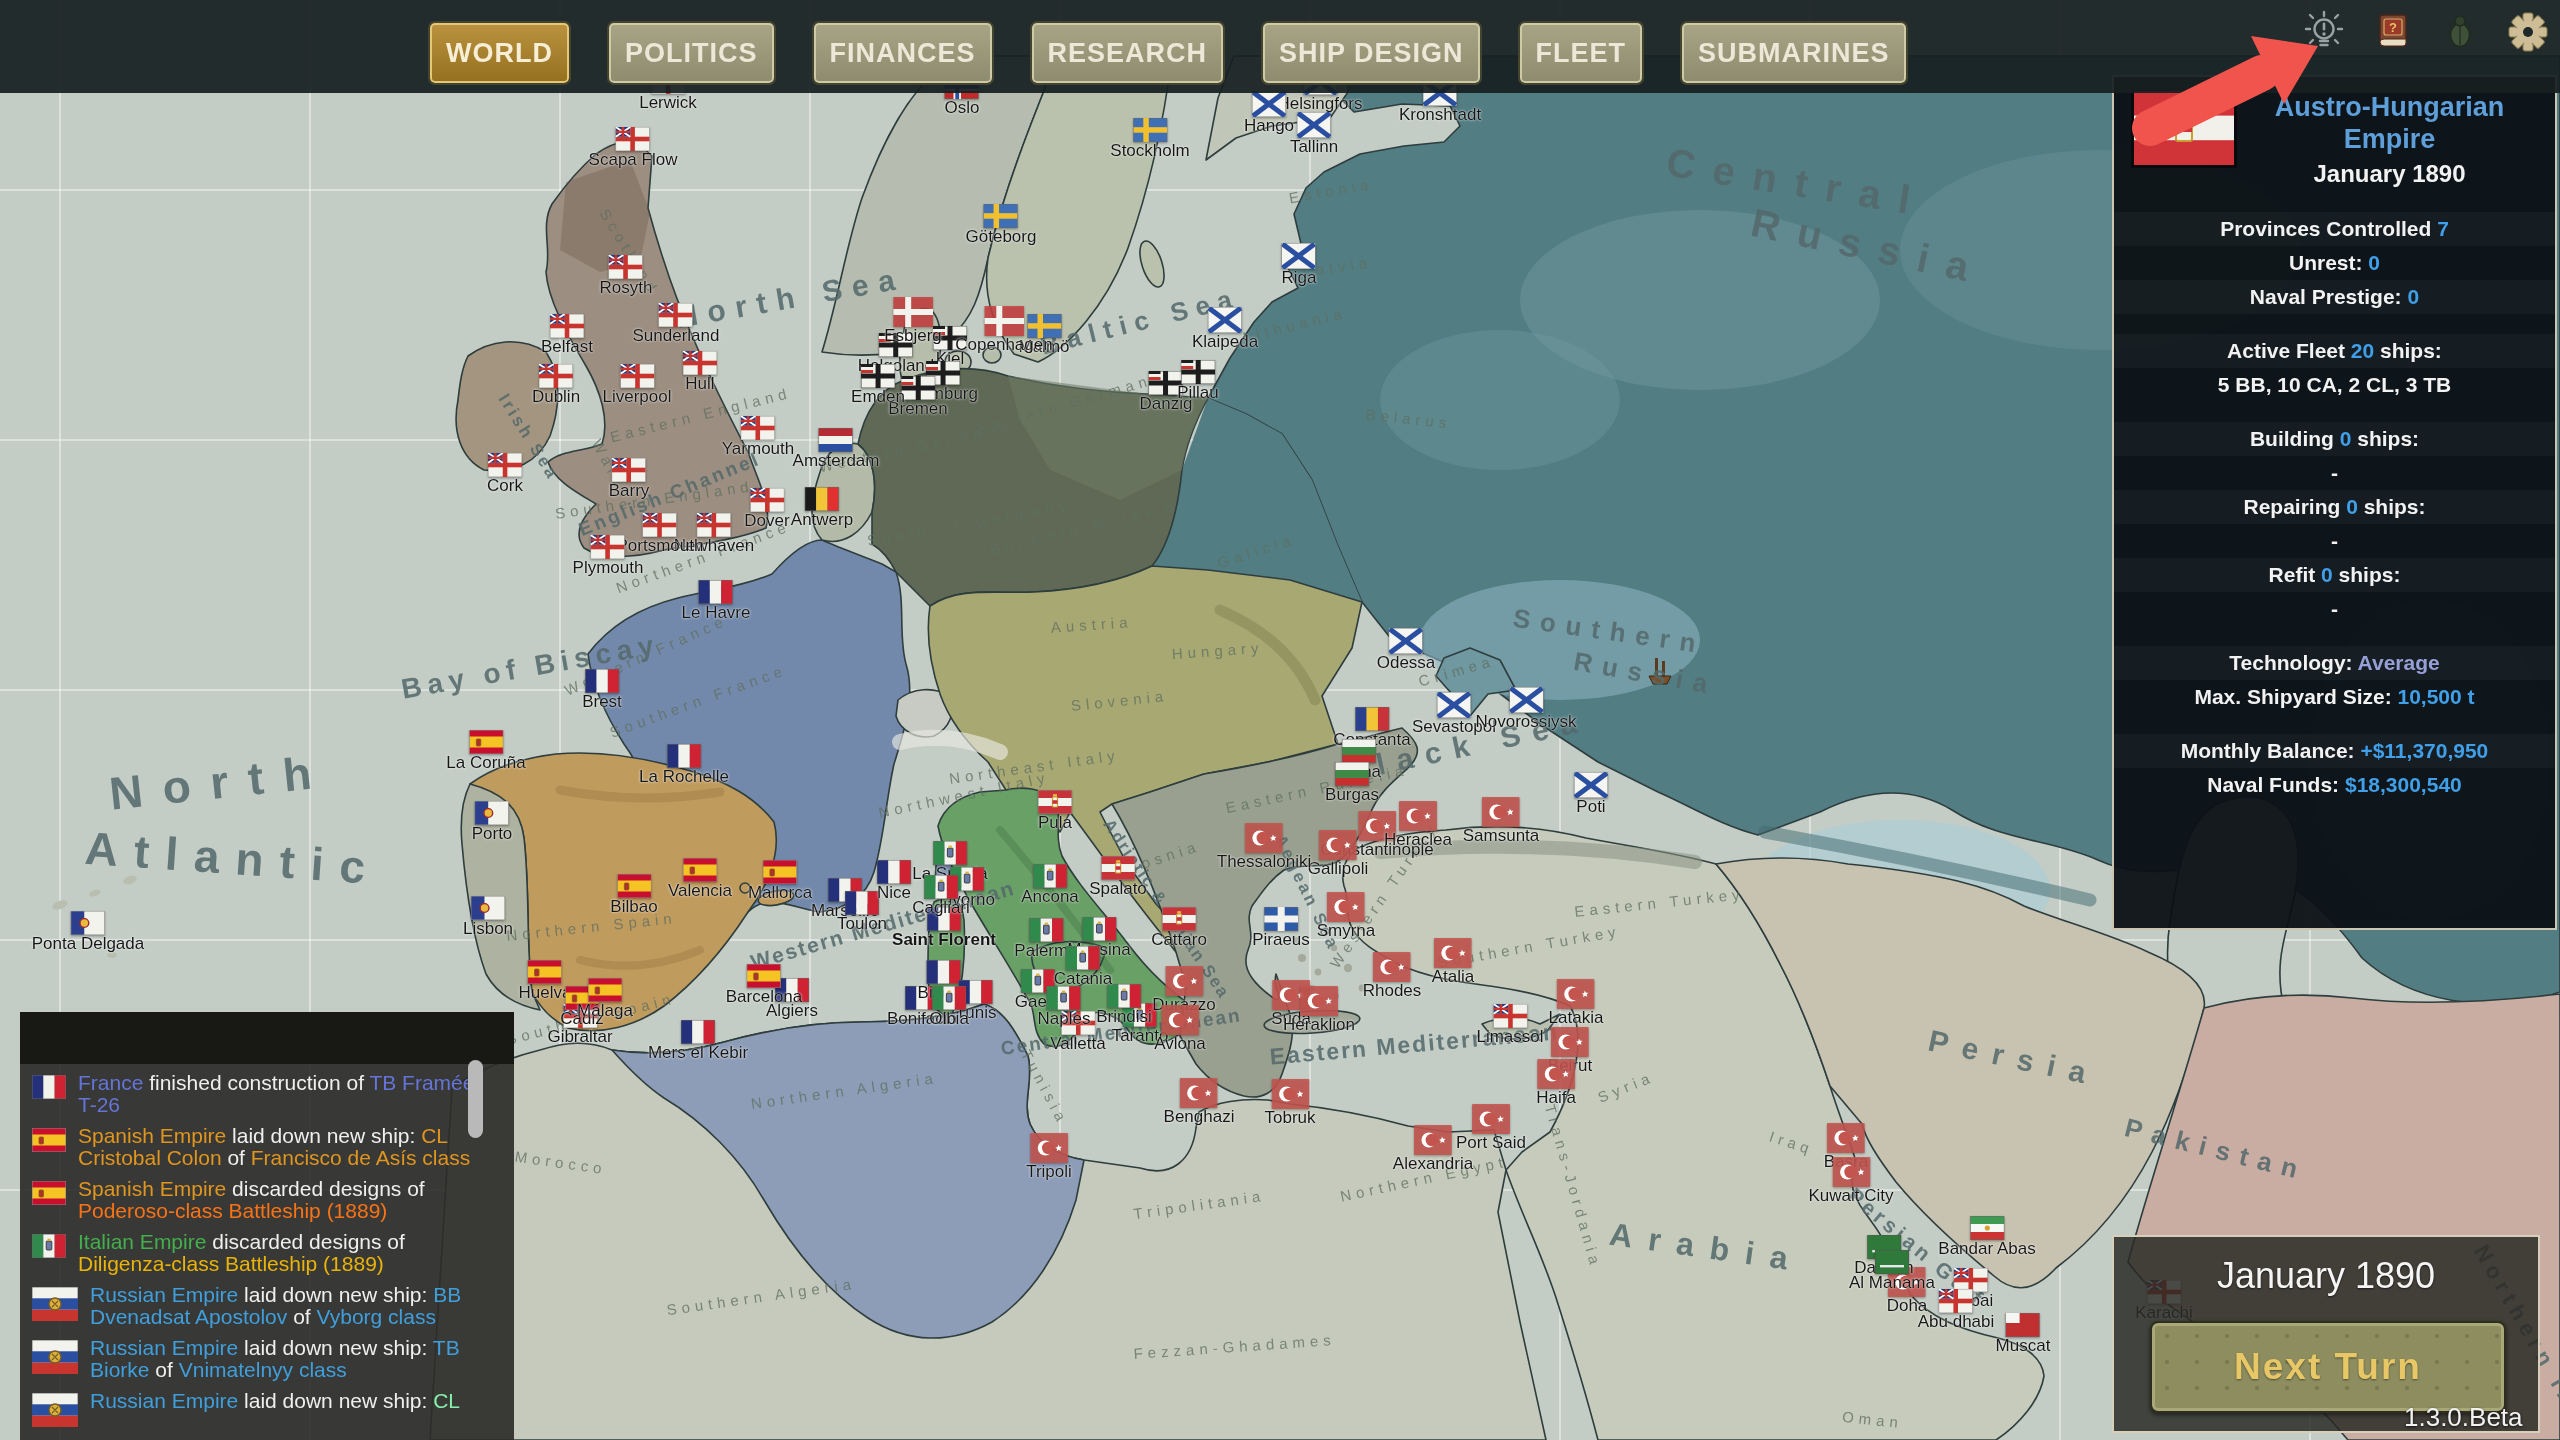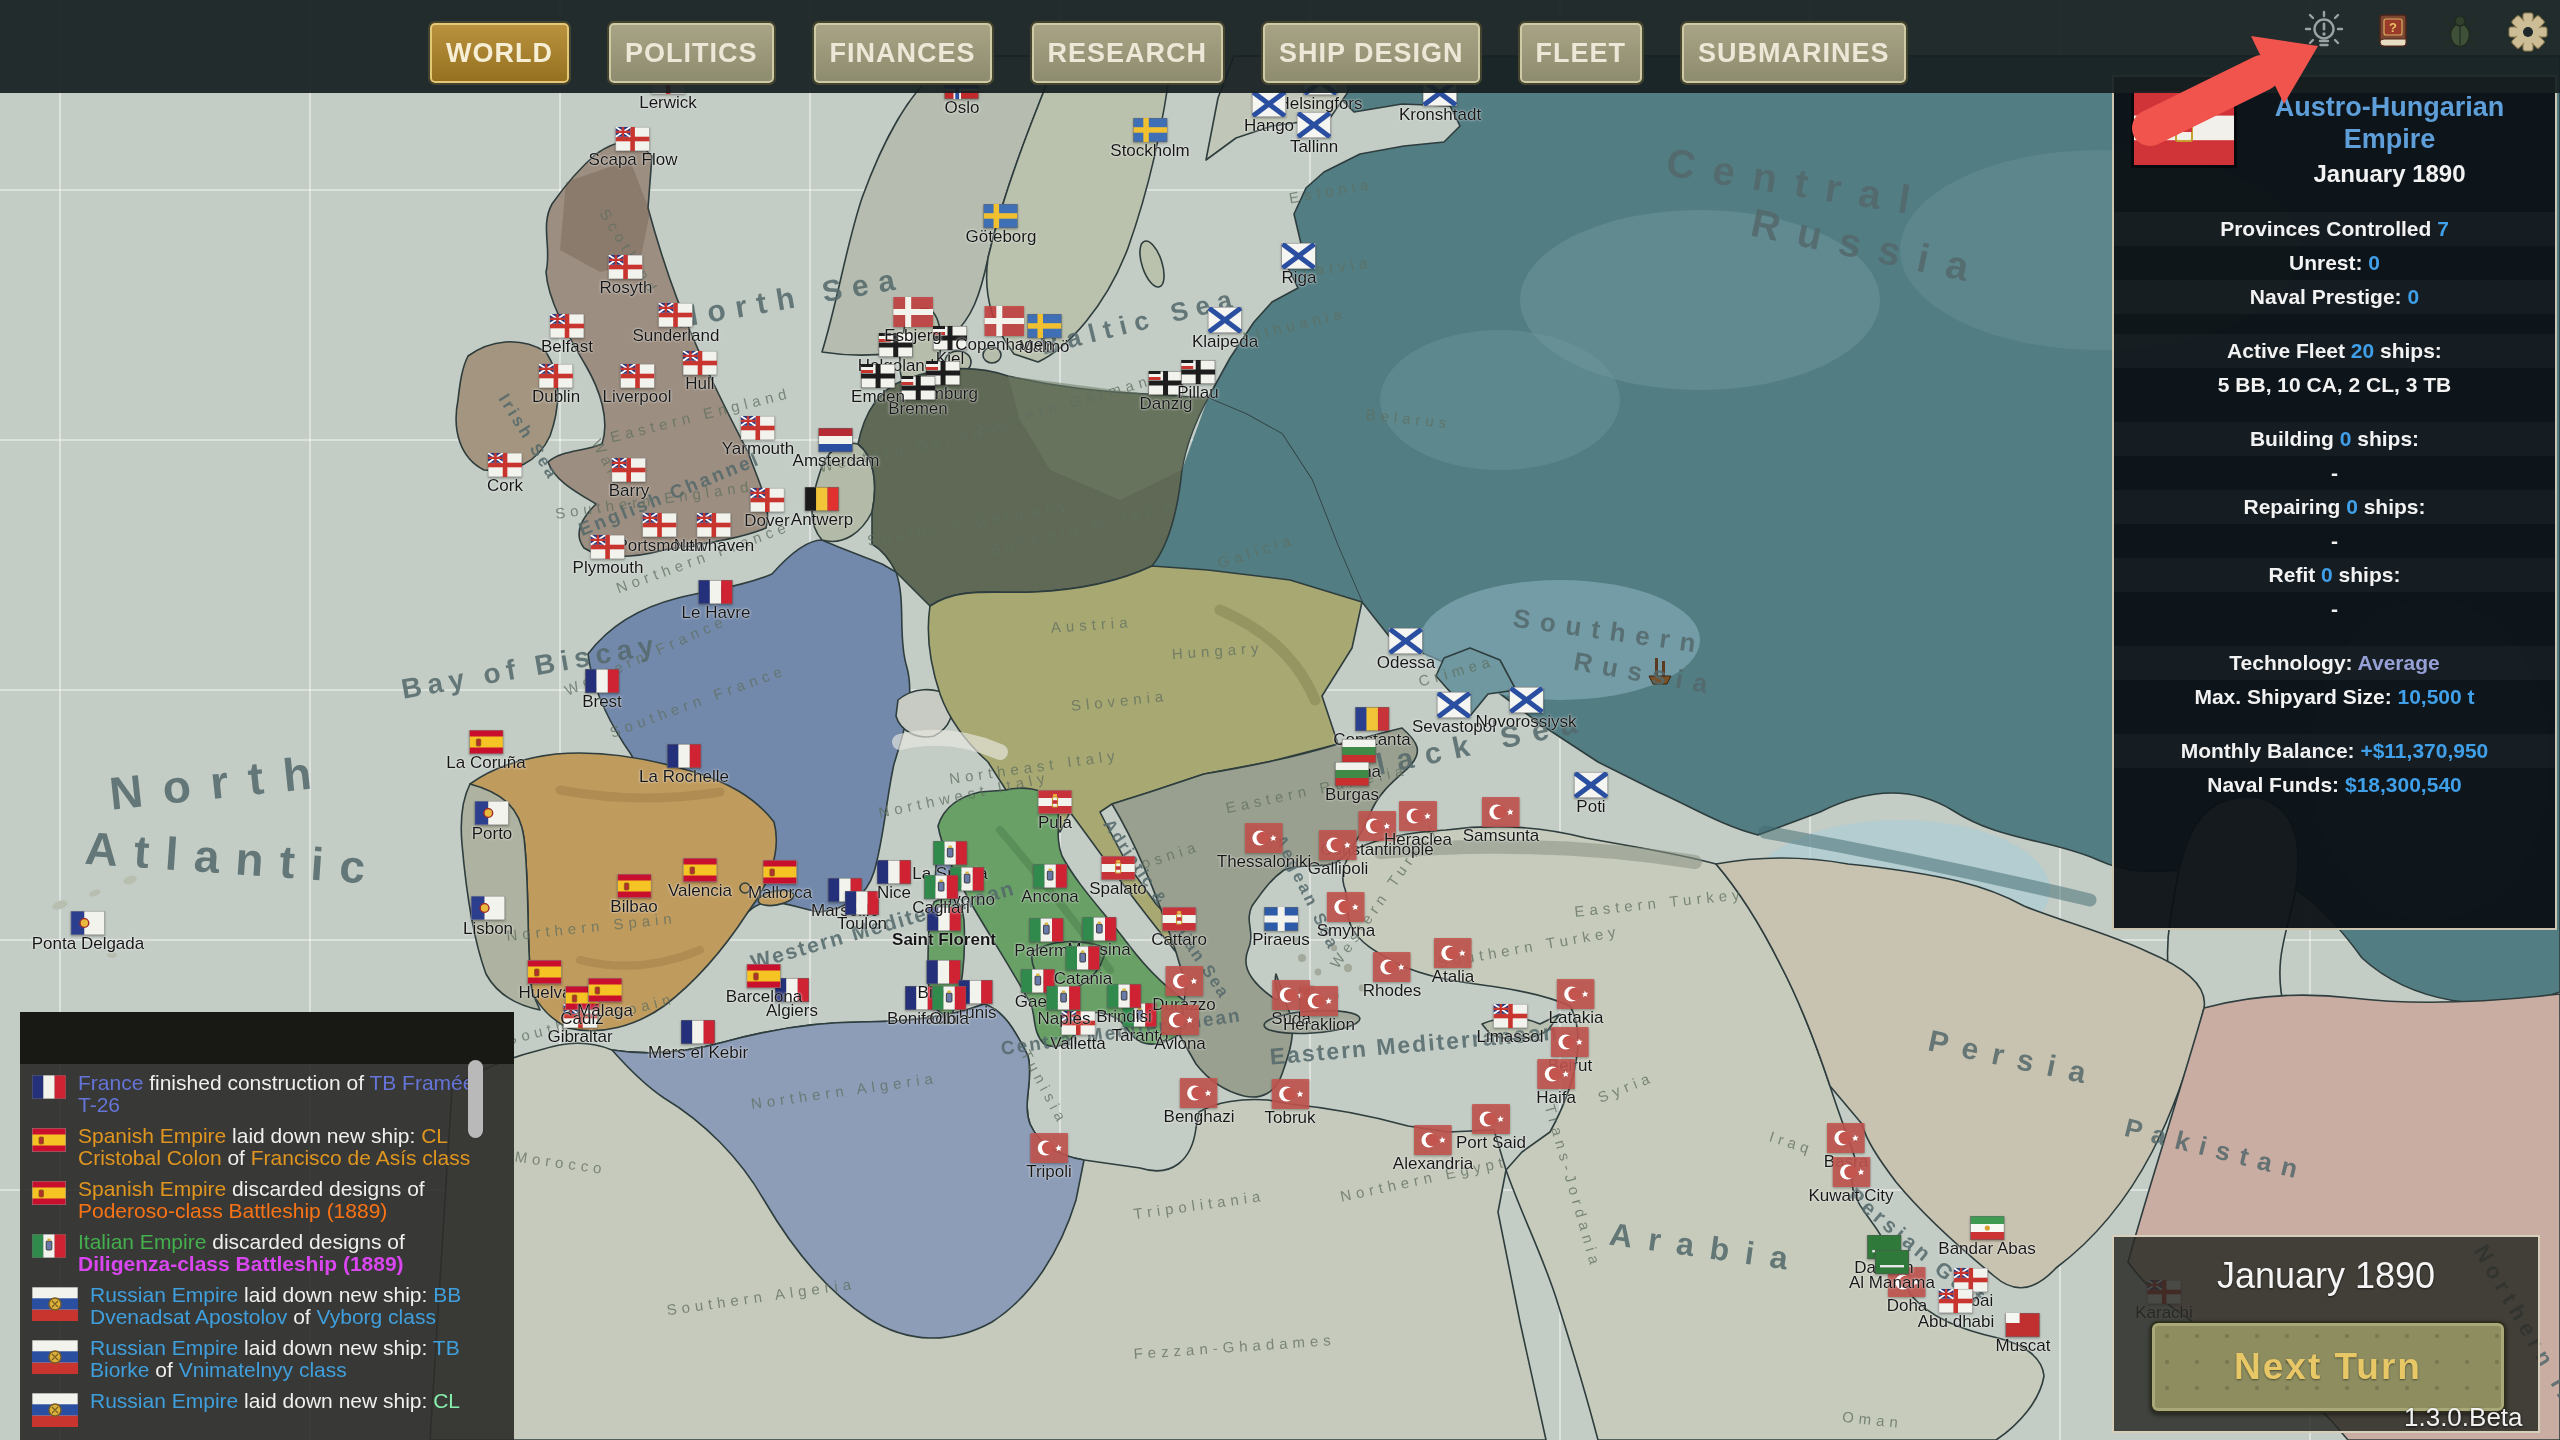--- a/index.html
+++ b/index.html
@@ -1794,21 +1794,21 @@
         </li>
         <li class="log-entry">
           <span class="lf"><svg width="34" height="24" viewBox="0 0 34 24">
               <rect width="11.3" height="24" fill="#2f8a4c"></rect>
               <rect x="11.3" width="11.4" height="24" fill="#f3f3ee"></rect>
               <rect x="22.7" width="11.3" height="24" fill="#cf2333"></rect>
       <rect x="14.2" y="7" width="5.6" height="9" rx="1" fill="#6a7aa8" stroke="#333" stroke-width=".9"></rect>
               <rect x="15.4" y="4.6" width="3.2" height="2.4" fill="#d8b23c"></rect>
               <rect width="34" height="24" fill="none" stroke="#666" stroke-width="1"></rect>
             </svg></span>
-          <span class="lt"><span style="color: rgb(67, 175, 77);">Italian Empire</span><span> discarded designs of </span><span style="color: #d946ef; font-weight: bold;">Diligenza-class Battleship (1889)</span></span>
+          <span class="lt"><span style="color: rgb(67, 175, 77);">Italian Empire</span><span> discarded designs of </span><span style="color: #eab308;">Diligenza-class Battleship (1889)</span></span>
         </li>
         <li class="log-entry">
           <span class="lf"><svg width="46" height="34" viewBox="0 0 46 34">
               <rect width="46" height="34" fill="#f3f3ee" stroke="#777" stroke-width="1"></rect>
       <rect y="11.3" width="46" height="11.4" fill="#2a4fa0"></rect>
               <rect y="22.7" width="46" height="11.3" fill="#c8342e"></rect>
       <circle cx="23" cy="17" r="6" fill="#d8b23c" stroke="#7a5a20" stroke-width="1.4"></circle>
               <path d="M20 14 l3 3 l3 -3 M20 20 l3 -3 l3 3" stroke="#7a5a20" stroke-width="1.2" fill="none"></path>
             </svg></span>
           <span class="lt"><span style="color: rgb(63, 159, 221);">Russian Empire</span><span> laid down new ship: </span><span style="color: rgb(63, 159, 221);">BB Dvenadsat Apostolov</span><span> of </span><span style="color: rgb(63, 159, 221);">Vyborg class</span></span>

